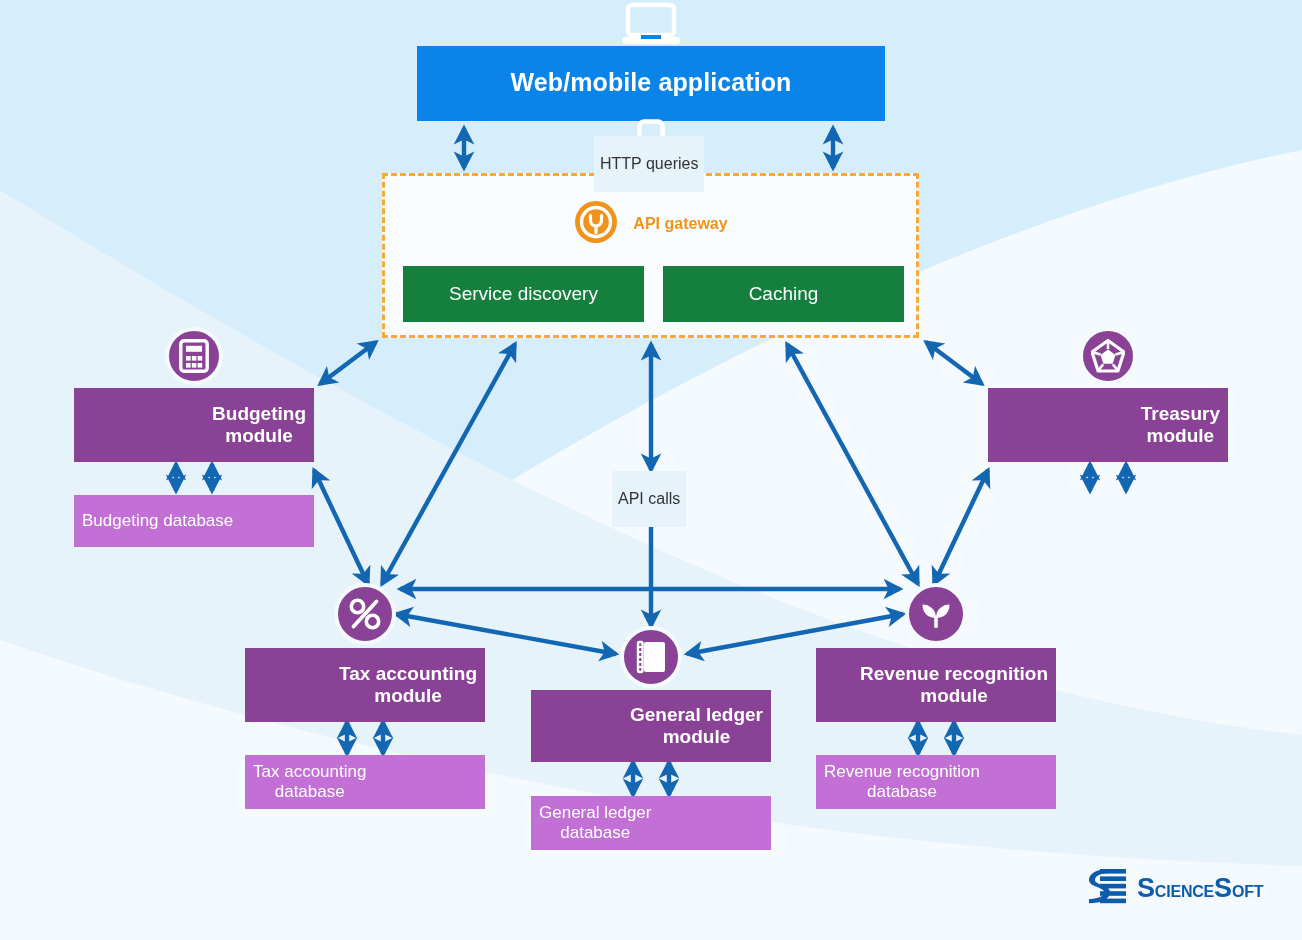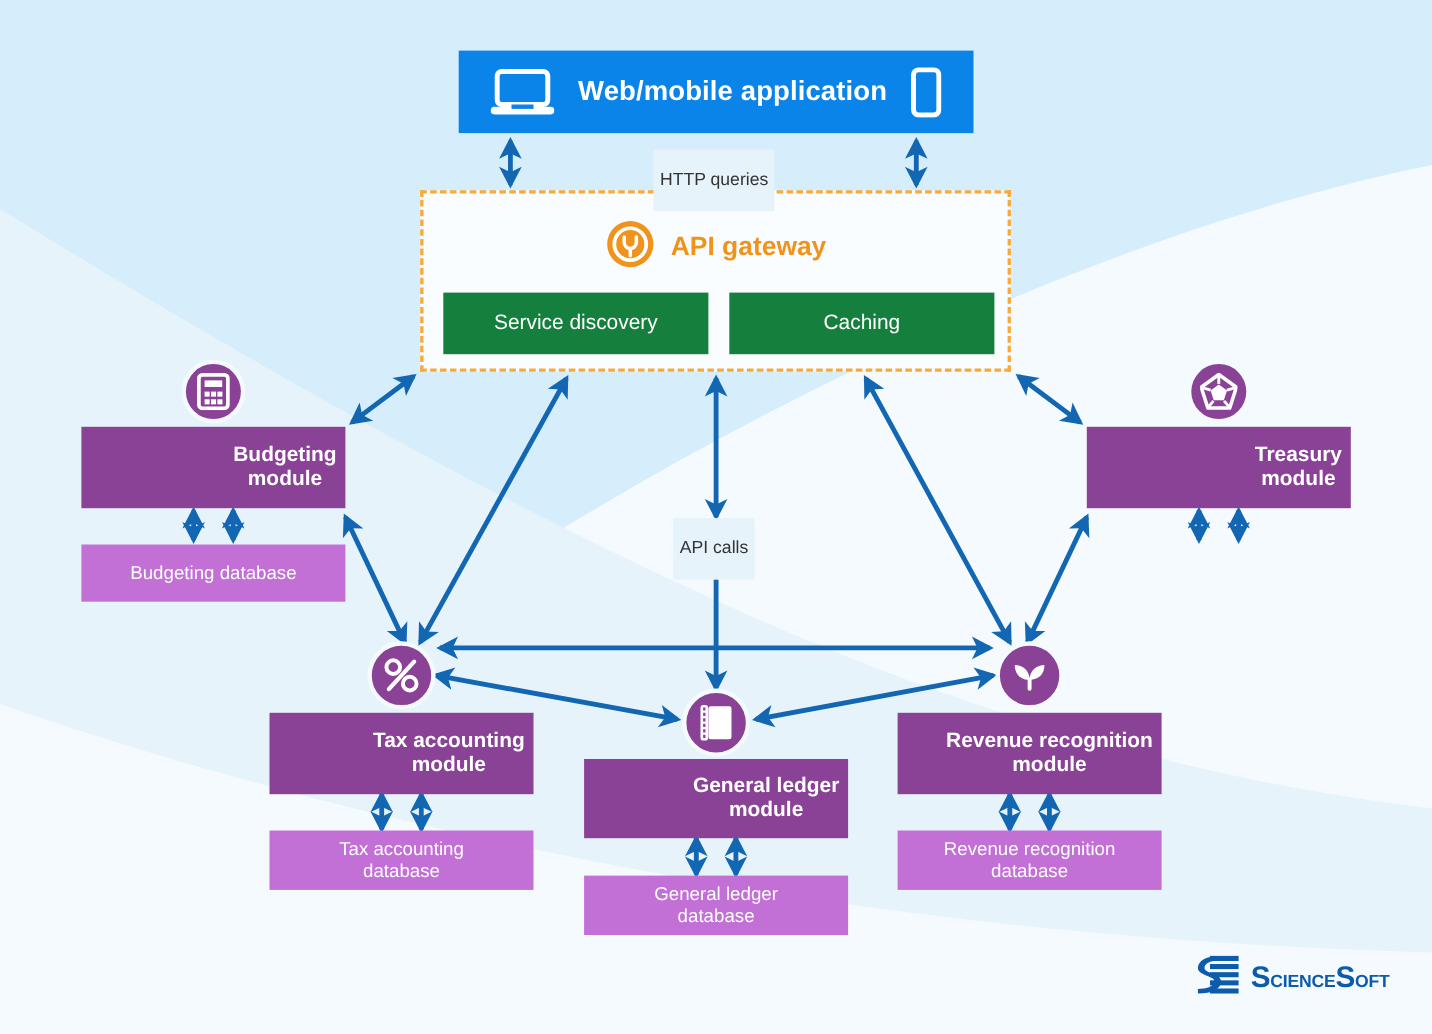--- a/index.html
+++ b/index.html
@@ -20,39 +20,40 @@
 
   .node { position: absolute; }
 
   
   .client-bar {
     left: 417px; top: 46px; width: 468px; height: 75px;
     background: #0a84e8;
     display: flex; align-items: center; justify-content: center;
     gap: 22px;
     z-index: 5;
+    flex-direction: column;
   }
   .client-bar .title {
     color: #ffffff; font-size: 25px; font-weight: bold; letter-spacing: .1px;
   }
   .ic-laptop, .ic-phone { display: block; }
 
   
   .gateway {
     left: 382px; top: 173px; width: 537px; height: 165px;
     border: 3px dashed #f8a93a;
     background: #fafdff;
     z-index: 4;
   }
   .gw-head {
     position: absolute; left: 0; right: 0; top: 23px;
     display: flex; align-items: center; justify-content: center; gap: 14px;
   }
   .gw-head .gw-title {
-    color: #f0931c; font-size: 24px; font-weight: bold;
+    color: #f0931c; font-size: 16px; font-weight: bold;
   }
   .gw-chip {
     position: absolute; top: 90px; height: 56px;
     background: #15803d;
     display: flex; align-items: center; justify-content: center;
     color: #fff; font-size: 19px;
   }
   .gw-chip.left  { left: 18px;  width: 241px; }
   .gw-chip.right { left: 278px; width: 241px; }
 
@@ -60,21 +61,21 @@
   .module {
     background: #8a4296;
     display: flex; align-items: center; justify-content: flex-end;
     text-align: center;
     color: #fff; font-size: 19px; font-weight: bold; line-height: 1.18;
     padding: 4px 8px;
     z-index: 5;
   }
   .database {
     background: #c270d6;
-    display: flex; align-items: center; justify-content: center;
+    display: flex; align-items: center; justify-content: flex-start;
     text-align: center;
     color: #fff; font-size: 17px; line-height: 1.18;
     padding: 4px 8px;
     z-index: 5;
   }
 
   
   .badge {
     position: absolute;
     border-radius: 50%;

